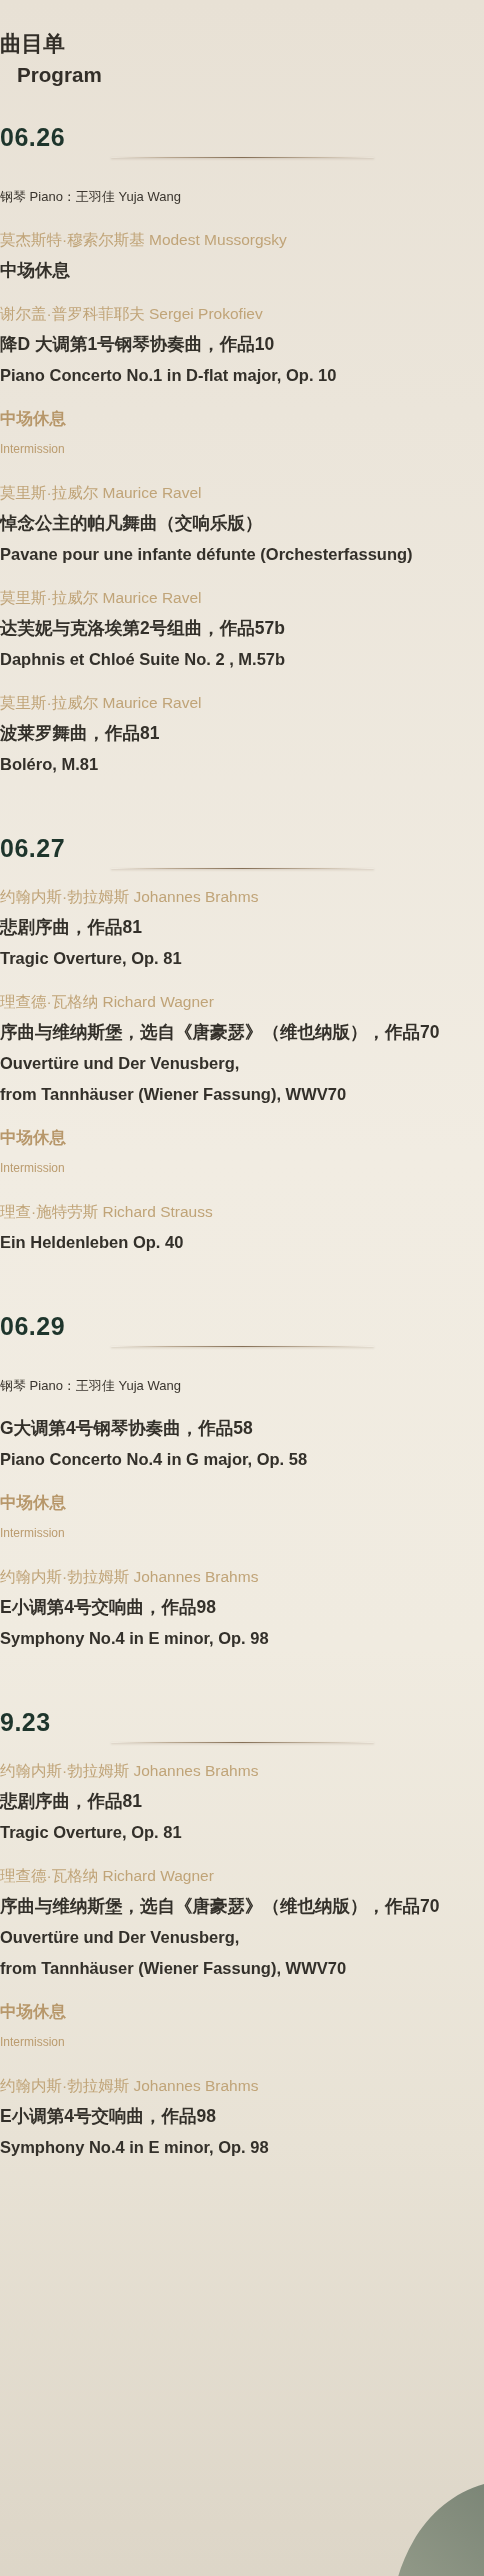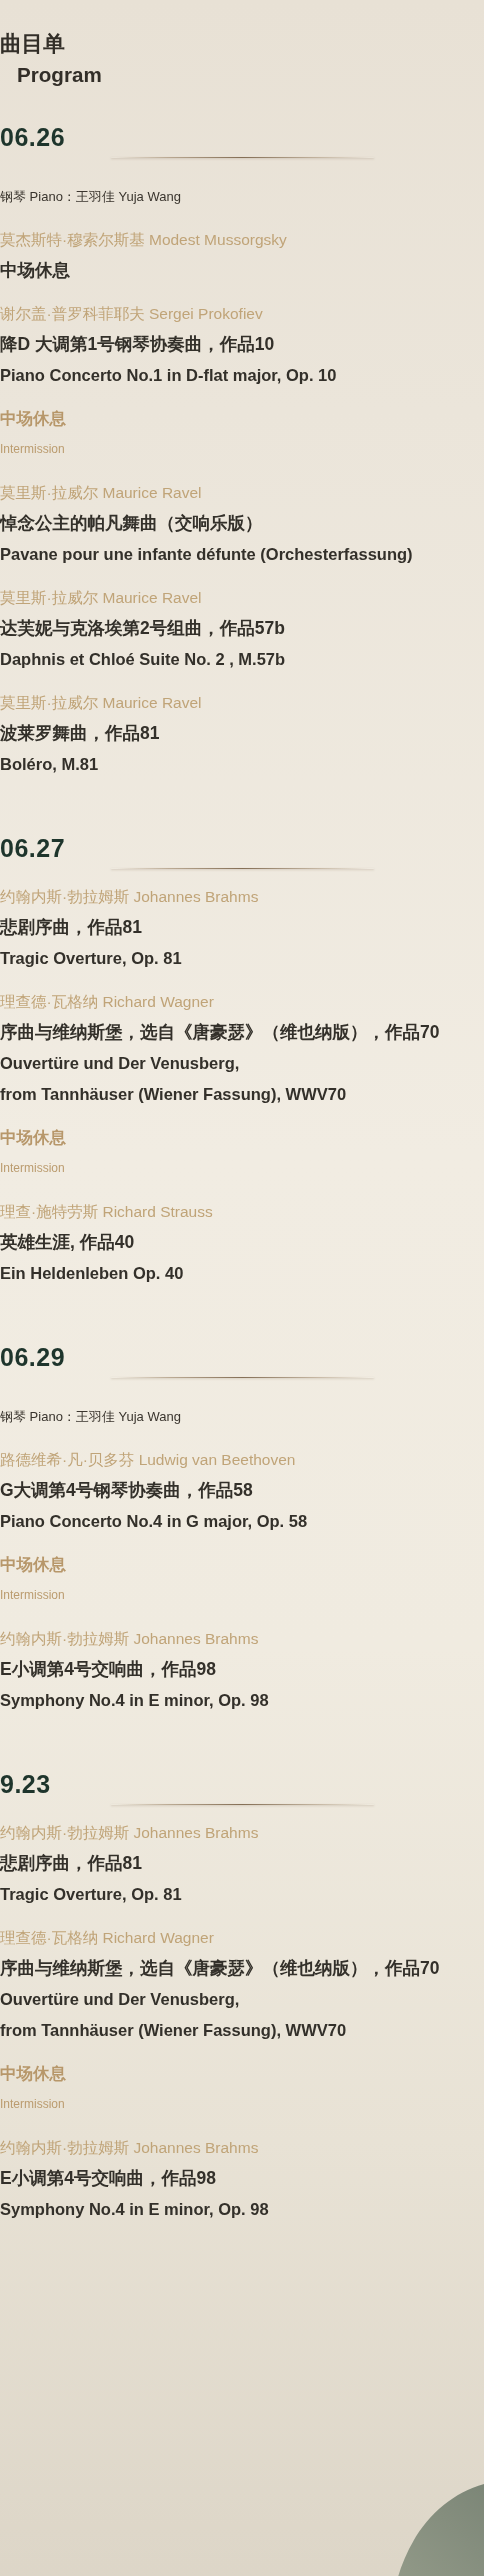--- a/index.html
+++ b/index.html
@@ -95,30 +95,28 @@
           <span class="t zh">序曲与维纳斯堡，选自《唐豪瑟》（维也纳版），作品70</span>
           <span class="t en">Ouvertüre und Der Venusberg,</span>
           <span class="t en">from Tannhäuser (Wiener Fassung), WWV70</span>
         </div>
         <div class="group">
           <span class="t int-zh">中场休息</span>
           <span class="t int-en">Intermission</span>
         </div>
         <div class="group">
           <span class="t composer">理查·施特劳斯 Richard Strauss</span>
-          <span class="t zh">英雄生涯, 作品40</span>
           <span class="t en">Ein Heldenleben Op. 40</span>
         </div>
       </div>
       <div class="date-section">
         <span class="t date">06.29</span>
         <div class="divider"></div>
         <span class="t performer">钢琴 Piano：王羽佳 Yuja Wang</span>
         <div class="group">
-          <span class="t composer">路德维希·凡·贝多芬 Ludwig van Beethoven</span>
           <span class="t zh">G大调第4号钢琴协奏曲，作品58</span>
           <span class="t en">Piano Concerto No.4 in G major, Op. 58</span>
         </div>
         <div class="group">
           <span class="t int-zh">中场休息</span>
           <span class="t int-en">Intermission</span>
         </div>
         <div class="group">
           <span class="t composer">约翰内斯·勃拉姆斯 Johannes Brahms</span>
           <span class="t zh">E小调第4号交响曲，作品98</span>

